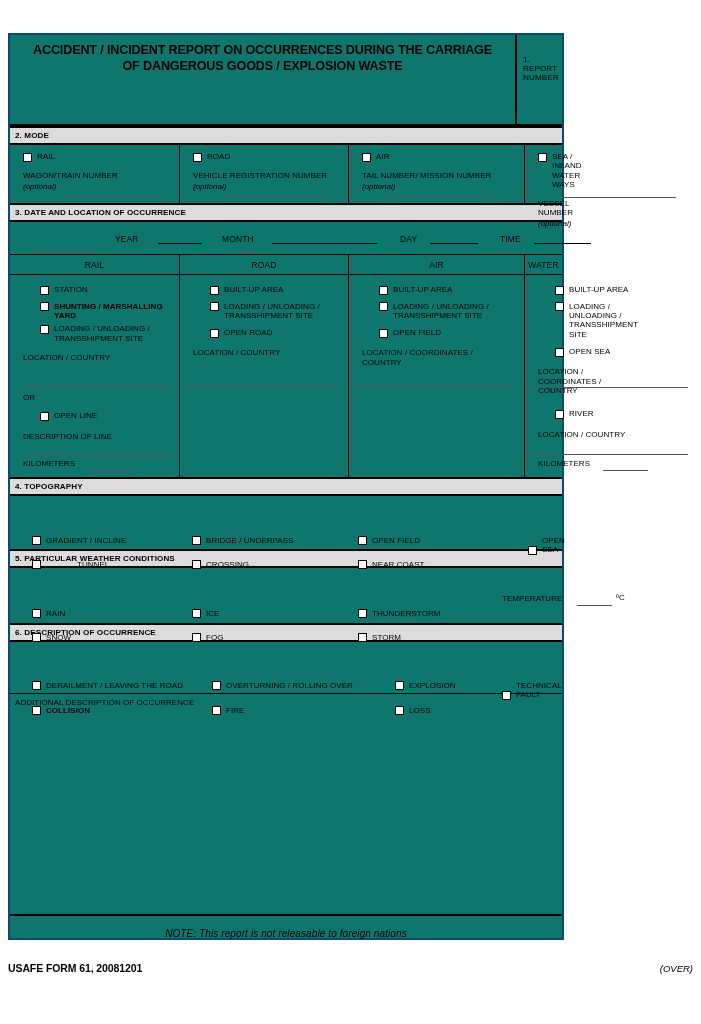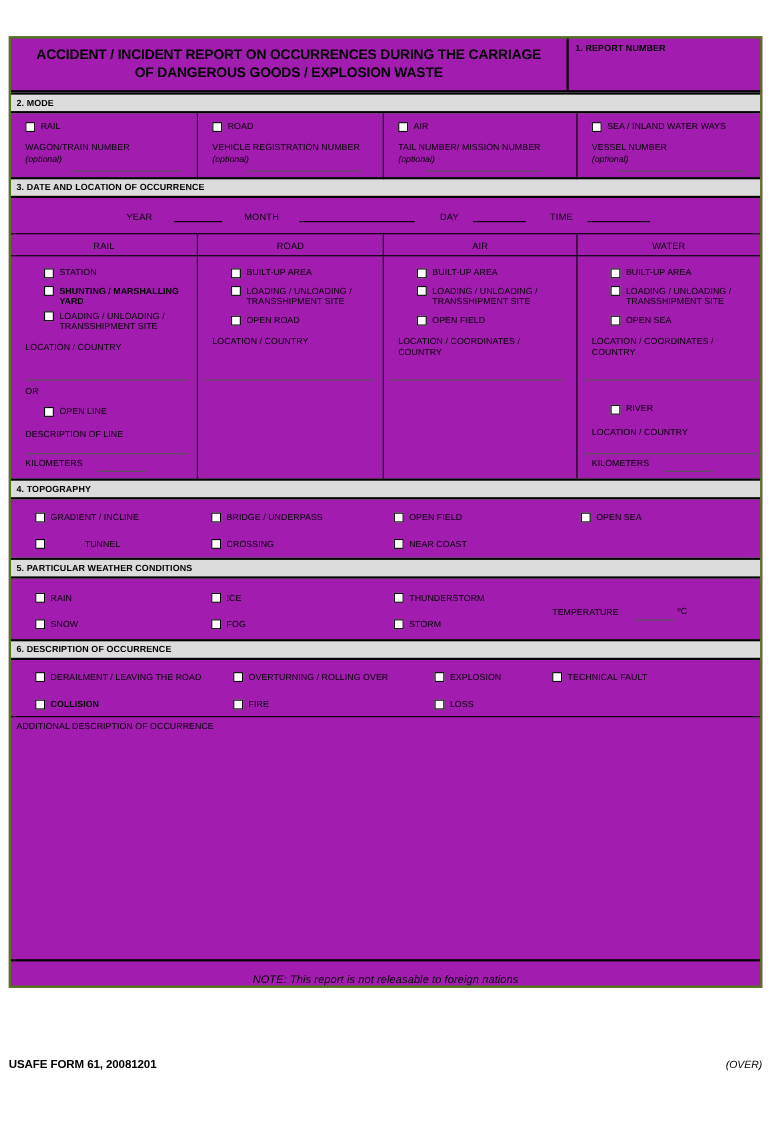--- a/index.html
+++ b/index.html
@@ -11,42 +11,42 @@
     width: 701px; height: 1024px;
     font-family: "Liberation Sans", sans-serif;
     color: #000;
     -webkit-font-smoothing: antialiased;
   }
   .page { position: relative; width: 701px; height: 1024px; padding: 0; }
 
   .form {
     position: absolute;
     left: 8px; top: 33px;
-    width: 685px;
-    border: 2px solid #4d7c0f;
-    background: #a21caf;
+    width: 556px;
+    border: 2px solid #0c4a6e;
+    background: #0f766e;
   }
 
   
   .title-row { display: flex; border-bottom: 2px solid #000; }
   .title-cell {
     flex: 0 0 507px;
     padding: 7px 6px 8px 6px;
     text-align: center;
     font-weight: bold;
     font-size: 12.6px;
     line-height: 1.28;
     letter-spacing: -0.15px;
     border-right: 2px solid #000;
   }
   .reportno-cell {
     flex: 1 1 auto;
-    padding: 4px 6px;
+    padding: 20px 6px;
     font-size: 8.1px;
-    font-weight: bold;
+    font-weight: normal;
     letter-spacing: 0.1px;
   }
 
   
   .secbar {
     background: #dcdcdc;
     border-bottom: 2px solid #000;
     border-top: 2px solid #000;
     font-size: 8.1px;
     font-weight: bold;
@@ -108,21 +108,21 @@
   .loc-inner .cbrow { margin-bottom: 7px; padding-left: 17px; }
   .loc-lbl { font-size: 8px; line-height: 1.22; letter-spacing: 0.05px; }
 
   .c1 { flex: 0 0 170px; }
   .c2 { flex: 0 0 169px; }
   .c3 { flex: 0 0 176px; }
   .c4 { flex: 1 1 auto; }
 
   
   .blockrow { position: relative; }
-  .chk-abs { position: absolute; display: flex; align-items: flex-start; font-size: 8px; letter-spacing: 0.05px; }
+  .chk-abs { position: absolute; display: flex; align-items: flex-end; font-size: 8px; letter-spacing: 0.05px; margin-top: 28px; }
   .chk-abs .lbl { line-height: 1.18; }
 
   .topo { height: 55px; }
   .weather { height: 57px; }
   .occur { height: 52px; border-bottom: 1px solid #000; }
 
   .bold-lbl { font-weight: bold; }
 
   .descarea { height: 222px; border-bottom: 2px solid #000; position: relative; }
   .descarea .hdr { position: absolute; left: 5px; top: 4px; font-size: 8px; letter-spacing: 0.05px; }

